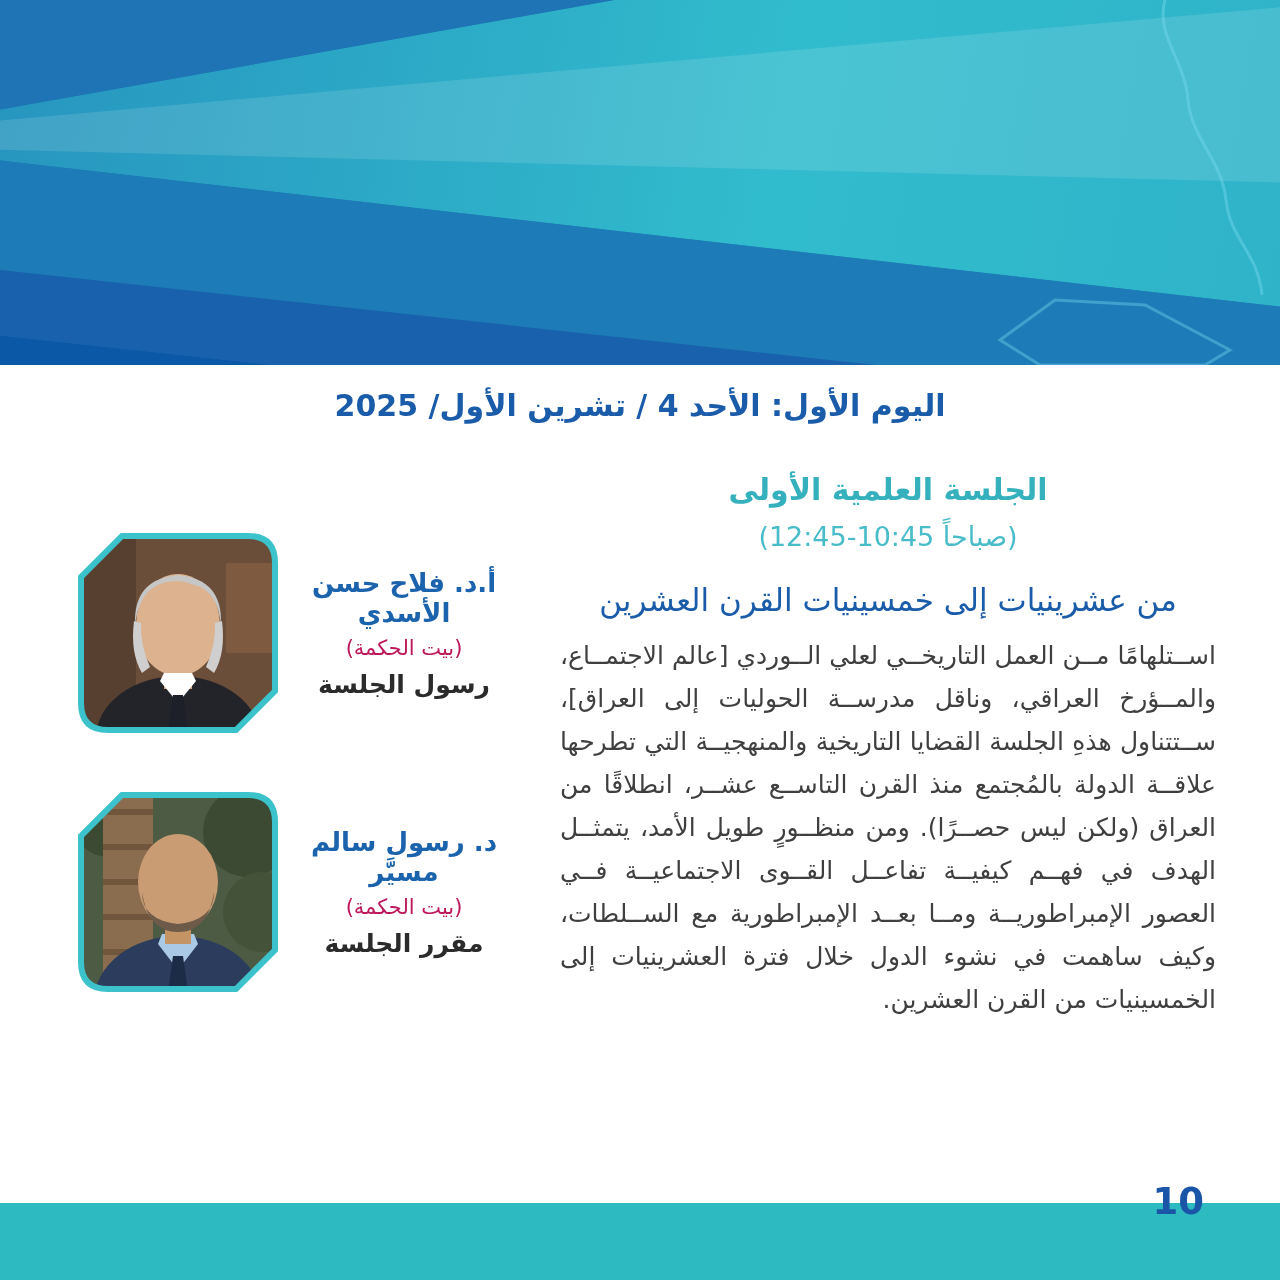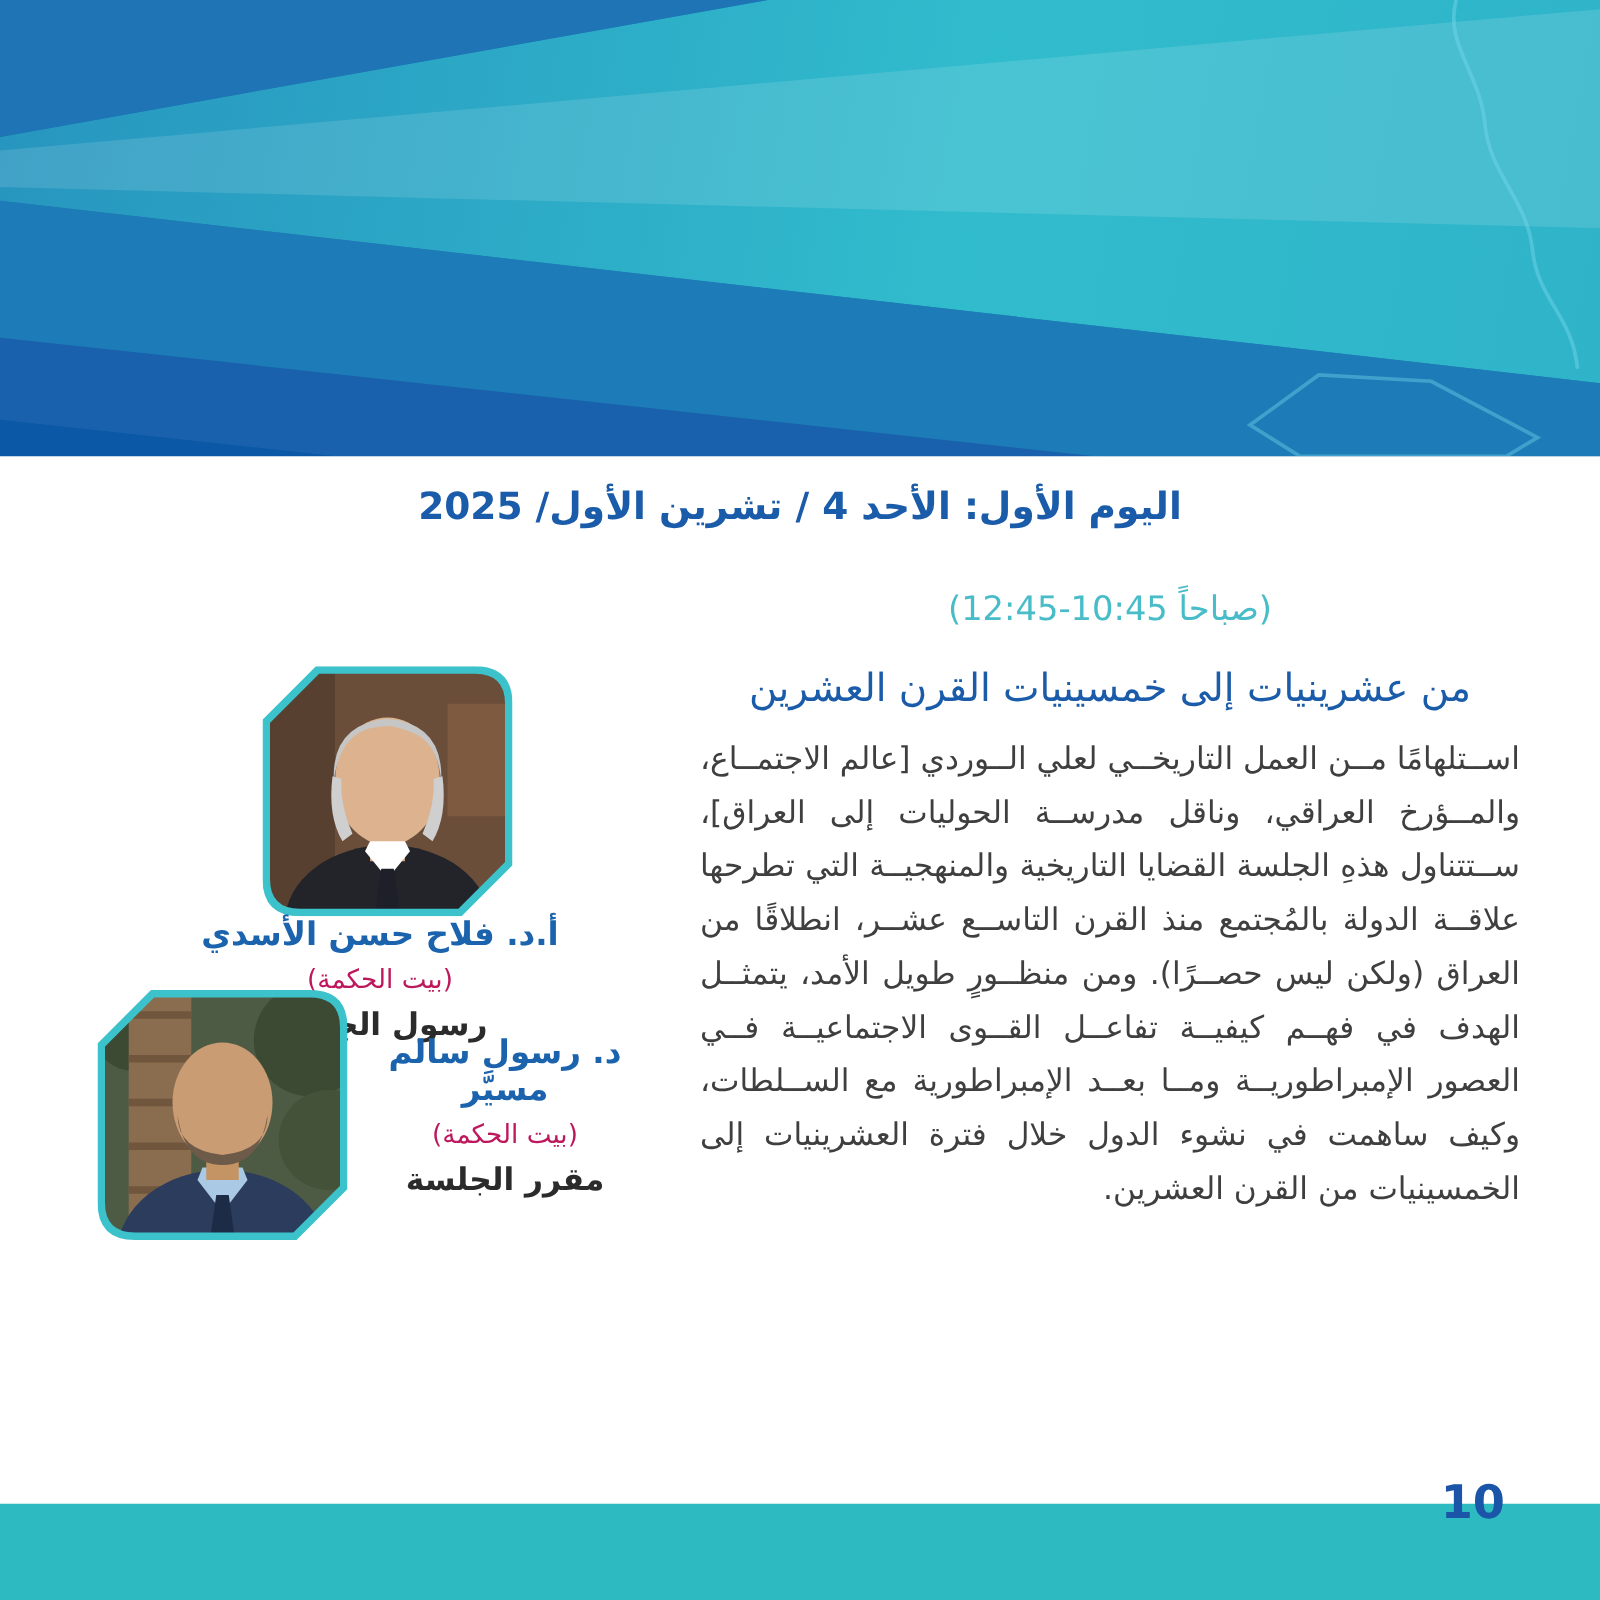--- a/index.html
+++ b/index.html
@@ -26,21 +26,21 @@
   .session-col{position:absolute;left:560px;top:472px;width:656px;direction:rtl;}
   .session-title{color:#35b0bd;font-size:30px;font-weight:bold;text-align:center;margin:0 0 14px 0;}
   .session-time{color:#48bcc8;font-size:27px;font-weight:normal;text-align:center;direction:ltr;margin:0 0 30px 0;}
   .topic-title{color:#2fa9b8;font-size:31px;font-weight:bold;text-align:center;margin:0 0 18px 0;}
   .topic-subtitle{color:#1a5ca9;font-size:31px;font-weight:normal;text-align:center;margin:0 0 16px 0;}
   .abstract{
     color:#3f3f3f;font-size:25px;line-height:43px;text-align:justify;direction:rtl;margin:0;
   }
   
   .speaker{position:absolute;left:78px;width:464px;display:flex;align-items:center;}
-  .speaker-1{top:533px;flex-direction:column;}
+  .speaker-1{top:533px;}
   .speaker-2{top:792px;}
   .photo-box{width:200px;height:200px;flex:0 0 200px;}
   .caption{flex:1;text-align:center;padding-right:12px;direction:rtl;}
   .speaker-name{color:#1c63ad;font-size:26px;font-weight:bold;margin:0 0 8px 0;}
   .speaker-aff{color:#be185d;font-size:21px;margin:0 0 10px 0;}
   .speaker-role{color:#2b2b2b;font-size:25px;font-weight:bold;margin:0;}
   
   .footer-bar{position:absolute;left:0;top:1203px;width:1280px;height:77px;background:#2dbbc1;}
   .page-number{position:absolute;top:1180px;right:76px;color:#1b55a8;font-size:37px;font-weight:600;}
 </style>
@@ -57,20 +57,21 @@
     <div class="wedge wedge-e"></div>
     <svg class="map-svg" width="300" height="365" viewBox="0 0 300 365">
       <path d="M185 0 C175 35 205 60 208 100 C212 140 242 160 246 200 C250 240 278 252 282 295" fill="none" stroke="rgba(120,215,235,0.45)" stroke-width="3"></path>
       <path d="M20 340 L75 300 L165 305 L250 350 L225 365 L60 365 Z" fill="none" stroke="rgba(120,215,235,0.40)" stroke-width="3"></path>
     </svg>
   </div>
 
   <div class="date-heading">اليوم الأول: الأحد 4 / تشرين الأول/ 2025</div>
 
   <div class="session-col">
+    <h2 class="session-title">الجلسة العلمية الأولى</h2>
     <div class="session-time">(12:45-10:45 صباحاً)</div>
     <h3 class="topic-subtitle">من عشرينيات إلى خمسينيات القرن العشرين</h3>
     <p class="abstract">اســتلهامًا مــن العمل التاريخــي لعلي الــوردي [عالم الاجتمــاع، والمــؤرخ العراقي، وناقل مدرســة الحوليات إلى العراق]، ســتتناول هذهِ الجلسة القضايا التاريخية والمنهجيــة التي تطرحها علاقــة الدولة بالمُجتمع منذ القرن التاســع عشــر، انطلاقًا من العراق (ولكن ليس حصــرًا). ومن منظــورٍ طويل الأمد، يتمثــل الهدف في فهــم كيفيــة تفاعــل القــوى الاجتماعيــة فــي العصور الإمبراطوريــة ومــا بعــد الإمبراطورية مع الســلطات، وكيف ساهمت في نشوء الدول خلال فترة العشرينيات إلى الخمسينيات من القرن العشرين.</p>
   </div>
 
   <div class="speaker speaker-1">
     <div class="photo-box">
       <svg viewBox="0 0 200 200" width="200" height="200">
         <defs>
             <clipPath id="frame1">

